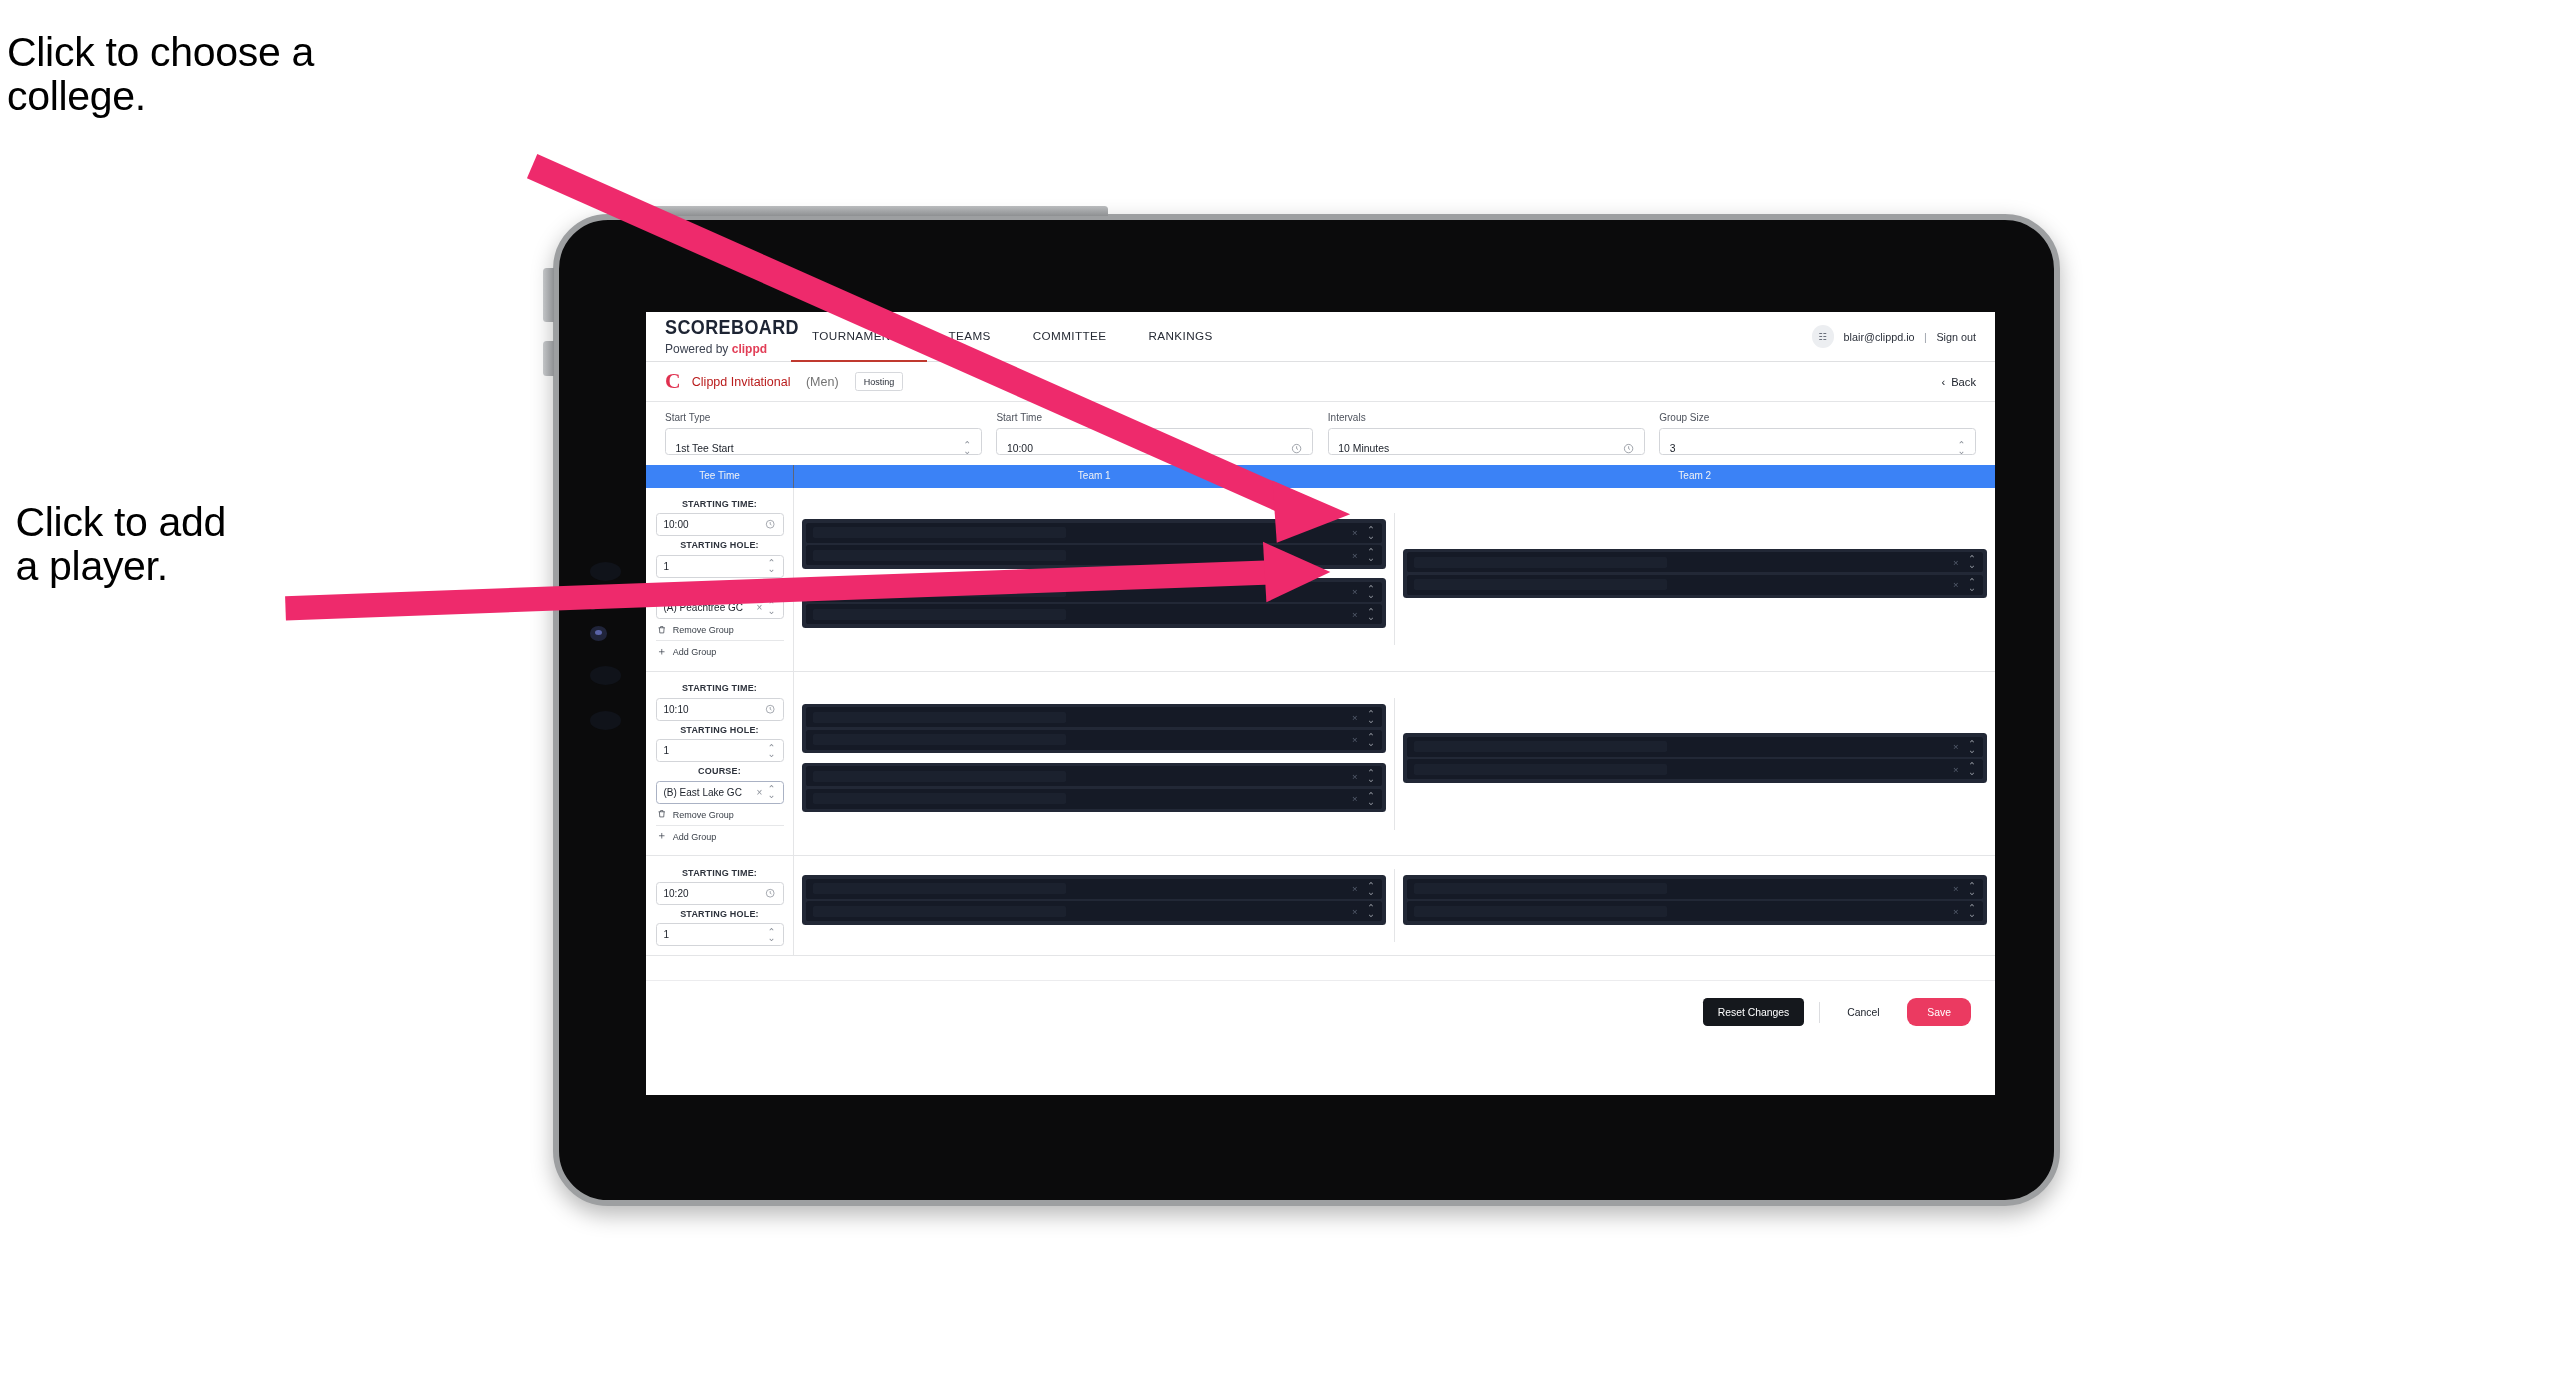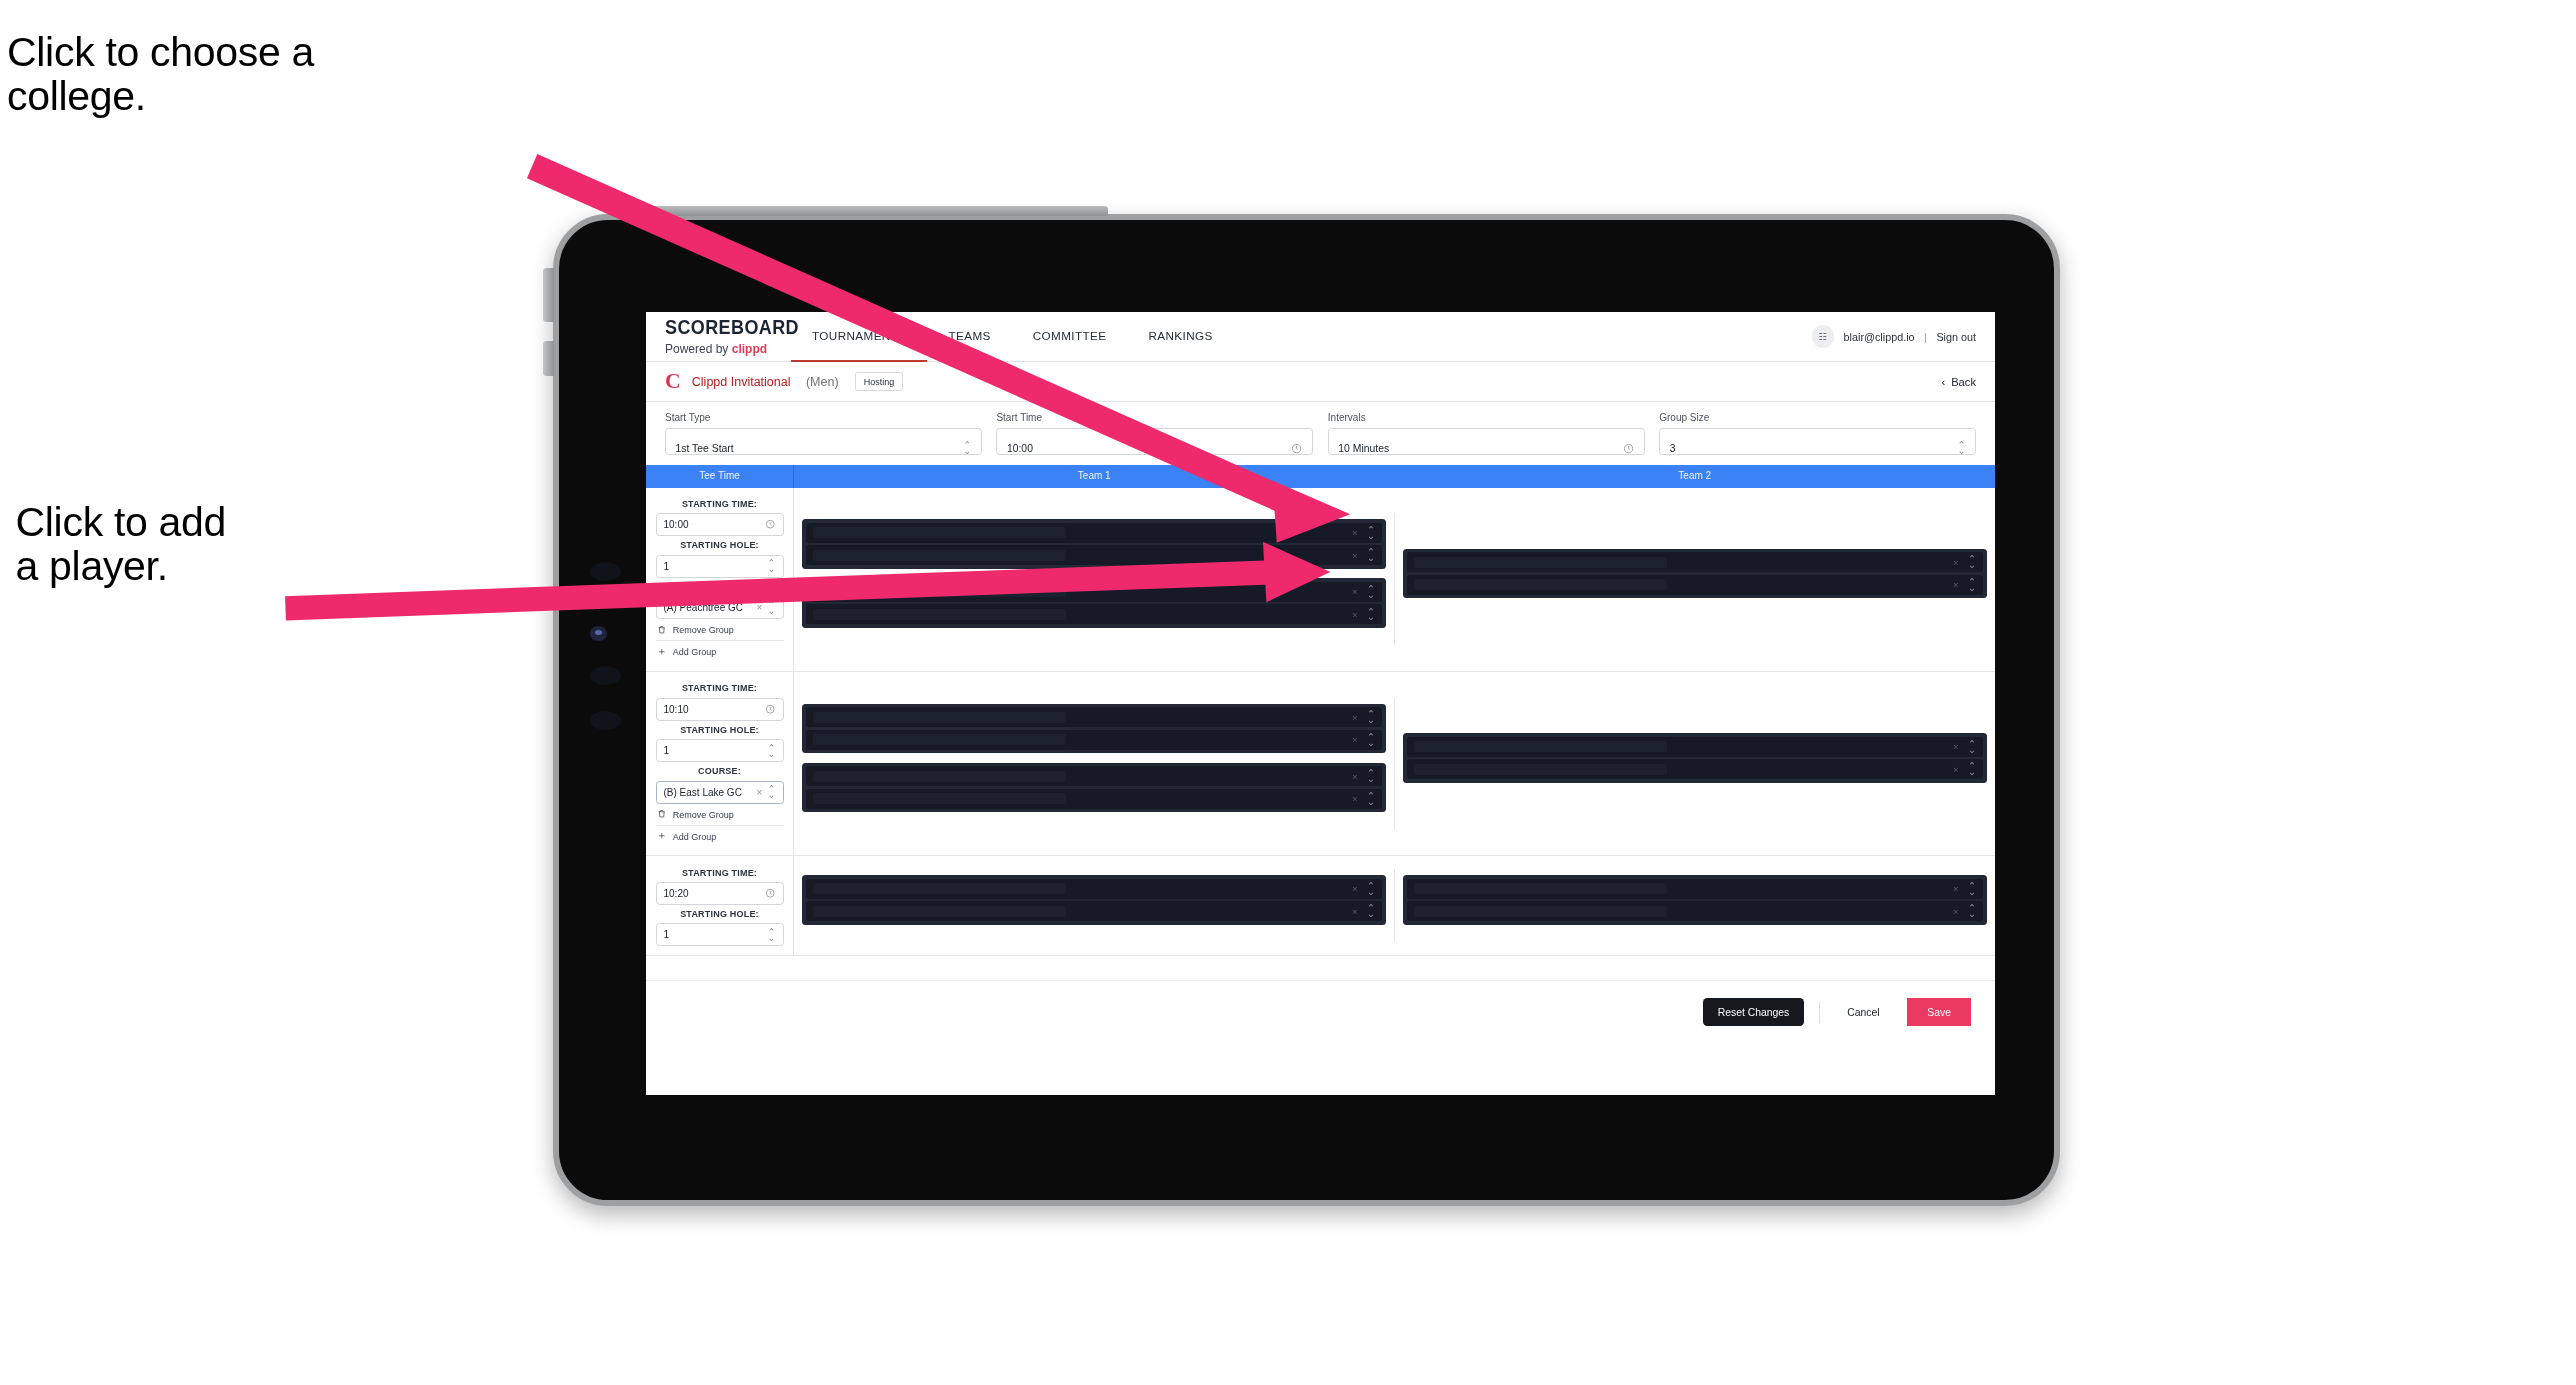--- a/index.html
+++ b/index.html
@@ -168,21 +168,21 @@
   .pacts { margin-left:auto; display:flex; align-items:center; gap:9.5px; color:#575f70; font-size:9.5px; }
 
   
   #footer {
     height: 64px; background:#fff; display:flex; align-items:center;
     justify-content:flex-end; gap:14.7px; padding-right:24px;
     border-top:0.9px solid #ececee;
   }
   #btn-reset { background:#15181d; color:#fff; font-size:10.4px; border:none; border-radius:4.3px; padding:8.6px 14.7px; cursor:pointer; font-family:inherit; }
   #btn-cancel { background:none; border:none; font-size:10.4px; color:#20252e; padding:8.6px 13px; cursor:pointer; font-family:inherit; }
-  #btn-save { background:#eb3a61; color:#fff; font-size:10.4px; border:none; border-radius:0; padding:8.6px 20px; cursor:pointer; font-family:inherit; }
+  #btn-save { background:#eb3a61; color:#fff; font-size:10.4px; border:none; border-radius:9px; padding:8.6px 20px; cursor:pointer; font-family:inherit; }
   .vdiv { width:0.9px; height:21px; background:#dcdde0; }
 </style>
 </head>
 <body>
 
 <div id="stage">
 
   <div class="annot" id="annot-college">Click to choose a
 college.</div>
   <div class="annot" id="annot-player">Click to add

